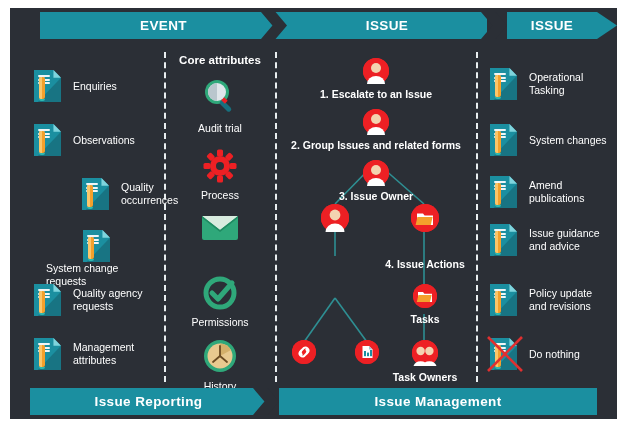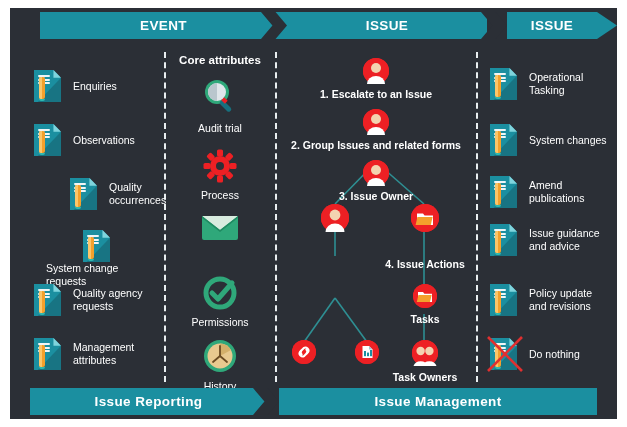--- a/index.html
+++ b/index.html
@@ -108,21 +108,21 @@
           <div class="ln l1"></div>
             <div class="ln l2"></div>
             <div class="ln l3"></div>
           <div class="nib"></div>
             <div class="pen"></div>
             <div class="penlt"></div>
             <div class="cap"></div>
         </div>
         <div class="txt">Observations</div>
       </div>
-      <div class="doc-row" style="left:24px;top:170px;width:125px;padding-left:36px;">
+      <div class="doc-row" style="left:36px;top:170px;width:125px;padding-left:36px;">
         <div class="docicon">
           <div class="page"></div>
             <div class="shade"></div>
             <div class="fold"></div>
           <div class="ln l1"></div>
             <div class="ln l2"></div>
             <div class="ln l3"></div>
           <div class="nib"></div>
             <div class="pen"></div>
             <div class="penlt"></div>

